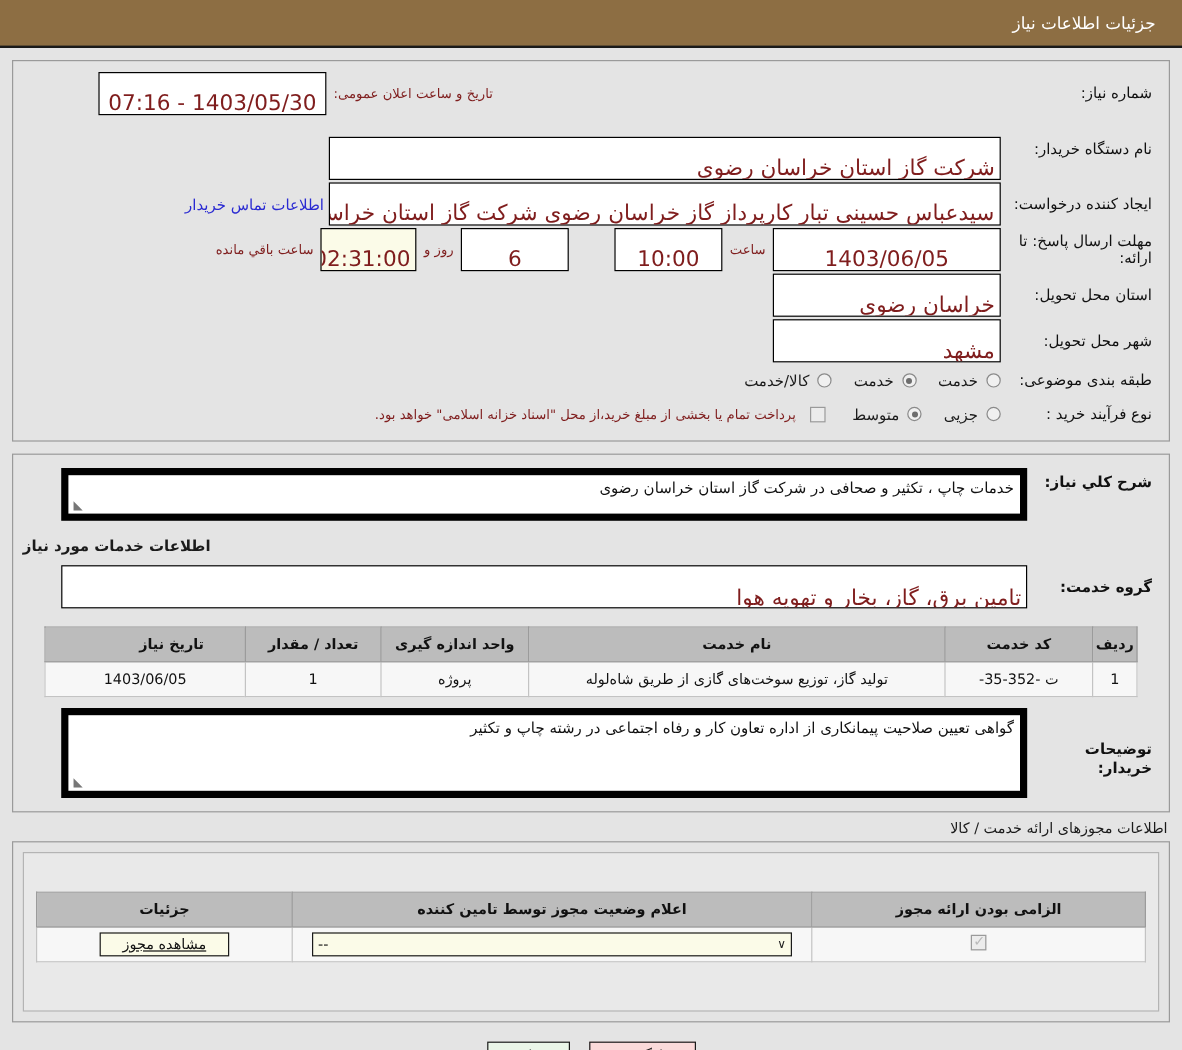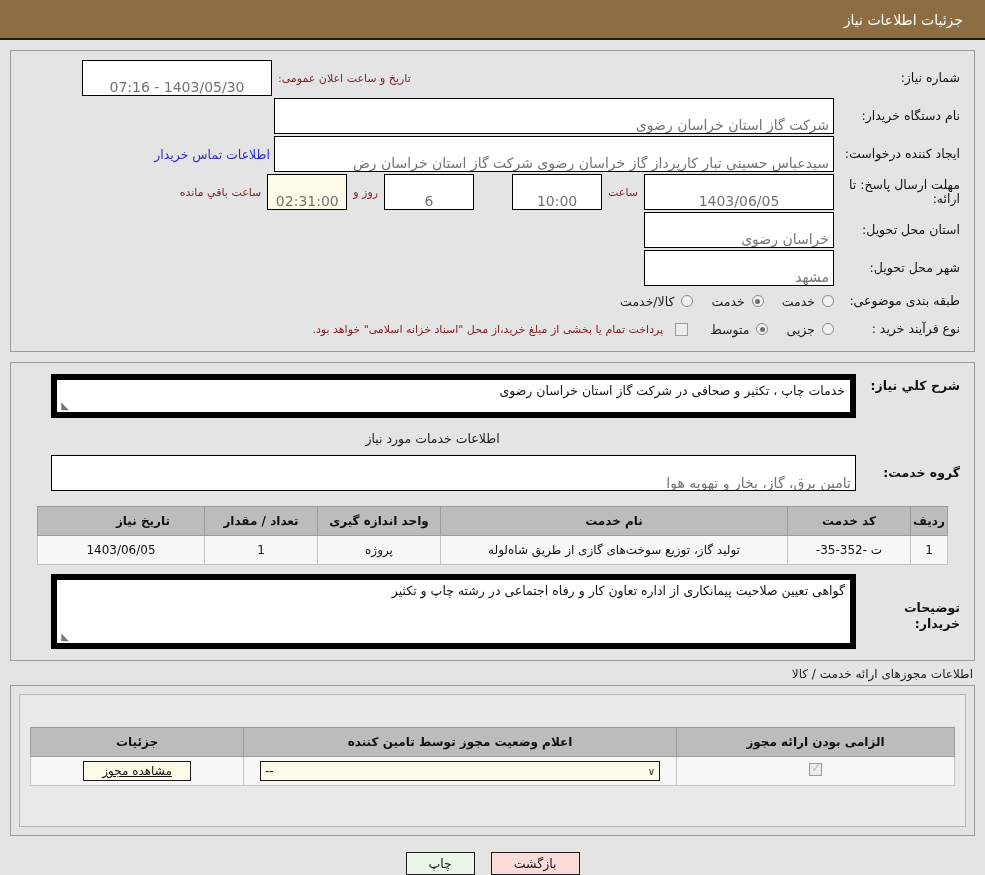--- a/index.html
+++ b/index.html
@@ -91,25 +91,25 @@
     padding-right: 6px;
     line-height: 1.25;
   }
   .lbl-bold { font-weight: bold; }
 
   .inp {
     border: 1px solid #000;
     background: #ffffff;
     height: 20px;
     line-height: 18px;
-    font-size: 14px;
+    font-size: 18px;
     text-align: center;
     box-sizing: border-box;
     padding: 17px 4px;
-    color: #737373;
+    color: #7f1d1d;
     overflow: hidden;
     white-space: nowrap;
     font-family: "DejaVu Sans", "Liberation Sans", sans-serif;
   }
   .inp.rt { text-align: right; }
   .inp.yellowish { background: #fbfbe8; }
 
   .freetext { font-size: 11px; color: #7f1d1d; padding: 0 6px; white-space: nowrap; }
   .link {
     color: #2a2ad2;
@@ -174,23 +174,23 @@
   .ta .grip {
     position: absolute;
     left: 2px; bottom: 1px;
     width: 10px; height: 10px;
     color: #777;
     font-size: 10px;
     line-height: 10px;
   }
 
   .section-head {
-    font-weight: normal;
+    font-weight: bold;
     font-size: 12.5px;
-    text-align: center;
+    text-align: left;
     padding: 6px 8px 4px 0;
   }
 
   
   table.grid {
     border-collapse: collapse;
     width: 100%;
     font-size: 12px;
     background: #fff;
   }
@@ -297,21 +297,21 @@
     <div class="row">
       <div class="lbl">شماره نیاز:</div>
       <div style="flex:1 1 auto;"></div>
       <div class="freetext">تاریخ و ساعت اعلان عمومی:</div>
       <div class="inp" style="width:190px; margin-left:8px;">1403/05/30 - 07:16</div>
       <div style="width:55px;"></div>
     </div>
 
     <div class="row">
       <div class="lbl">نام دستگاه خریدار:</div>
-      <div class="inp rt" style="width:560px;">شرکت گاز استان خراسان رضوی</div>
+      <div class="inp rt" style="width:560px;margin-top:16px;">شرکت گاز استان خراسان رضوی</div>
       <div style="flex:1 1 auto;"></div>
       <div style="width:55px;"></div>
     </div>
 
     <div class="row">
       <div class="lbl">ایجاد کننده درخواست:</div>
       <div class="inp rt" style="width:560px;">سیدعباس حسینی تبار کارپرداز گاز خراسان رضوی شرکت گاز استان خراسان رض</div>
       <a class="link">اطلاعات تماس خریدار</a>
       <div style="flex:1 1 auto;"></div>
       <div style="width:55px;"></div>

